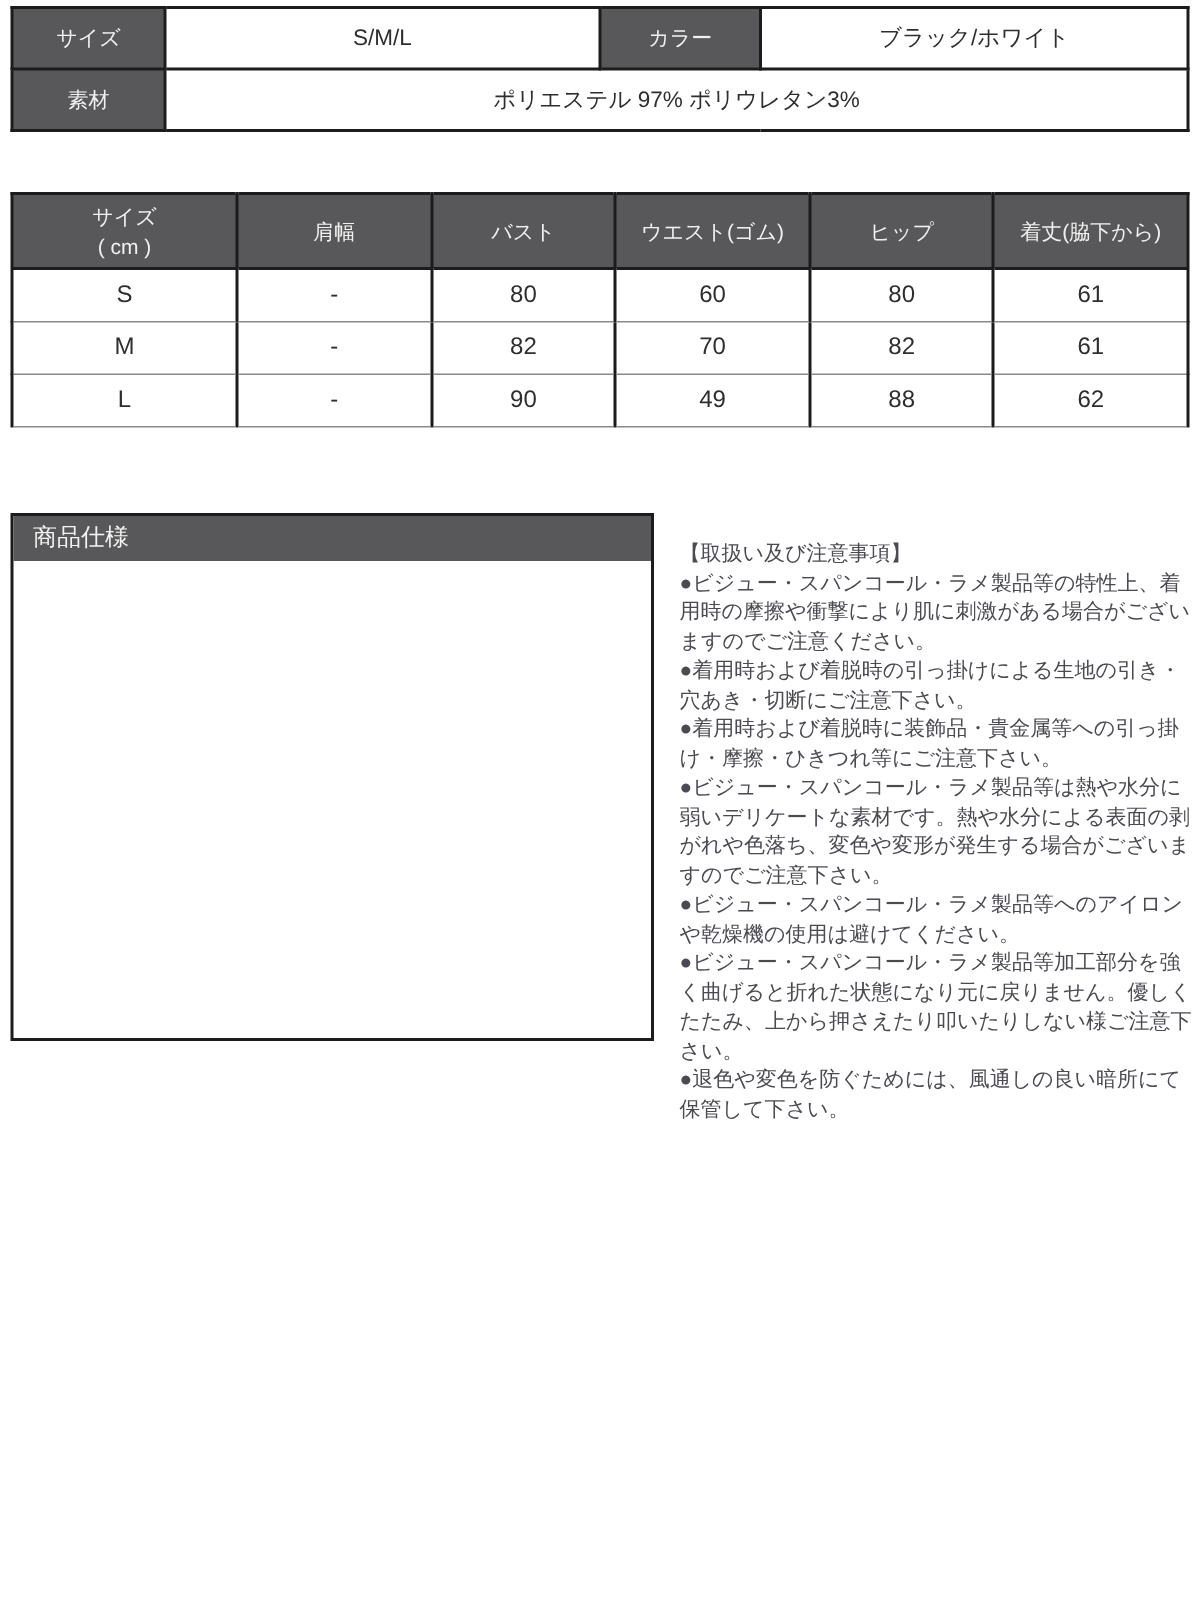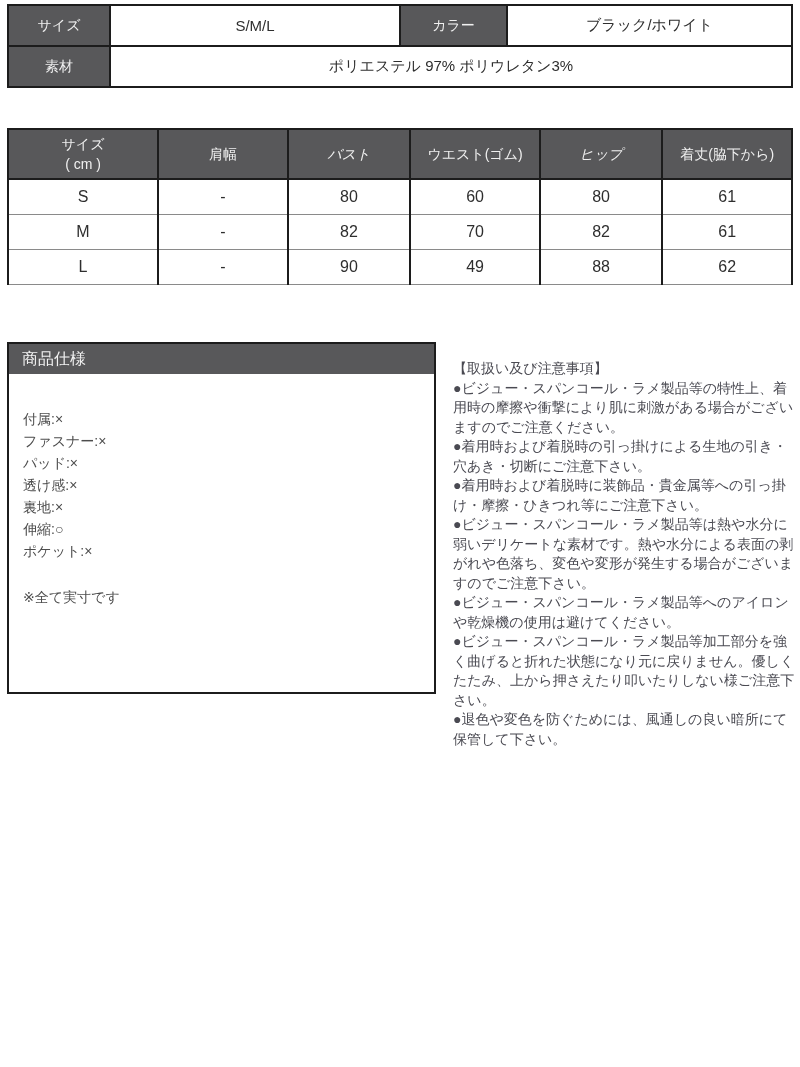--- a/index.html
+++ b/index.html
@@ -18,21 +18,21 @@
   .dark-cell { background: #58585a; color: #f0f0f0; font-weight: normal; font-size: 14px; }
   #info-table td { font-size: 15px; color: #2e2e2e; background: #ffffff; }
 
   
   #size-chart { position: absolute; left: 7px; top: 128px; }
   #size-chart table { width: 786px; border: 2px solid #1c1c1c; border-bottom: 1px solid #8a8a8a; }
   #size-chart th { border-left: 2px solid #1c1c1c; border-bottom: 2px solid #1c1c1c; height: 50px; font-weight: normal; font-size: 14px; line-height: 20px; vertical-align: middle; }
   #size-chart td { border-left: 2px solid #1c1c1c; border-top: 1px solid #8a8a8a; height: 35px; text-align: center; vertical-align: middle; font-size: 16px; color: #2e2e2e; background: #ffffff; }
   #size-chart tbody tr:first-child td { border-top: none; }
   #size-chart th:first-child, #size-chart td:first-child { border-left: none; }
-  .col-size { width: 147px; } .col-n { width: 127px; } .col-n2 { width: 120px; font-style: italic; }
+  .col-size { width: 147px; } .col-n { width: 127px; } .col-n2 { width: 120px; }
 
   
   #spec-box { position: absolute; left: 7px; top: 342px; width: 429px; height: 352px; border: 2px solid #1c1c1c; background: #ffffff; }
   #spec-box .box-header { height: 30px; background: #58585a; color: #f2f2f2; font-size: 16px; line-height: 30px; padding-left: 13px; }
   #spec-box .box-body { padding: 34px 14px 0 14px; font-size: 14px; line-height: 22px; color: #4d4d4d; }
   #spec-box .spec-note { margin-top: 24px; }
 
   
   #notes { position: absolute; left: 453px; top: 359px; width: 345px; font-size: 14px; line-height: 19.5px; color: #4a4a52; }
   #notes p { margin: 0; text-align: left; }
@@ -96,30 +96,20 @@
         <td>49</td>
         <td>88</td>
         <td>62</td>
       </tr>
     </tbody>
   </table>
 </div>
 
 <div id="spec-box">
   <div class="box-header">商品仕様</div>
-  <div class="box-body">
-    <div>付属:×</div>
-    <div>ファスナー:×</div>
-    <div>パッド:×</div>
-    <div>透け感:×</div>
-    <div>裏地:×</div>
-    <div>伸縮:○</div>
-    <div>ポケット:×</div>
-    <div class="spec-note">※全て実寸です</div>
-  </div>
 </div>
 
 <div id="notes">
   <p>【取扱い及び注意事項】</p>
   <p>●ビジュー・スパンコール・ラメ製品等の特性上、着用時の摩擦や衝撃により肌に刺激がある場合がございますのでご注意ください。</p>
   <p>●着用時および着脱時の引っ掛けによる生地の引き・穴あき・切断にご注意下さい。</p>
   <p>●着用時および着脱時に装飾品・貴金属等への引っ掛け・摩擦・ひきつれ等にご注意下さい。</p>
   <p>●ビジュー・スパンコール・ラメ製品等は熱や水分に弱いデリケートな素材です。熱や水分による表面の剥がれや色落ち、変色や変形が発生する場合がございますのでご注意下さい。</p>
   <p>●ビジュー・スパンコール・ラメ製品等へのアイロンや乾燥機の使用は避けてください。</p>
   <p>●ビジュー・スパンコール・ラメ製品等加工部分を強く曲げると折れた状態になり元に戻りません。優しくたたみ、上から押さえたり叩いたりしない様ご注意下さい。</p>

